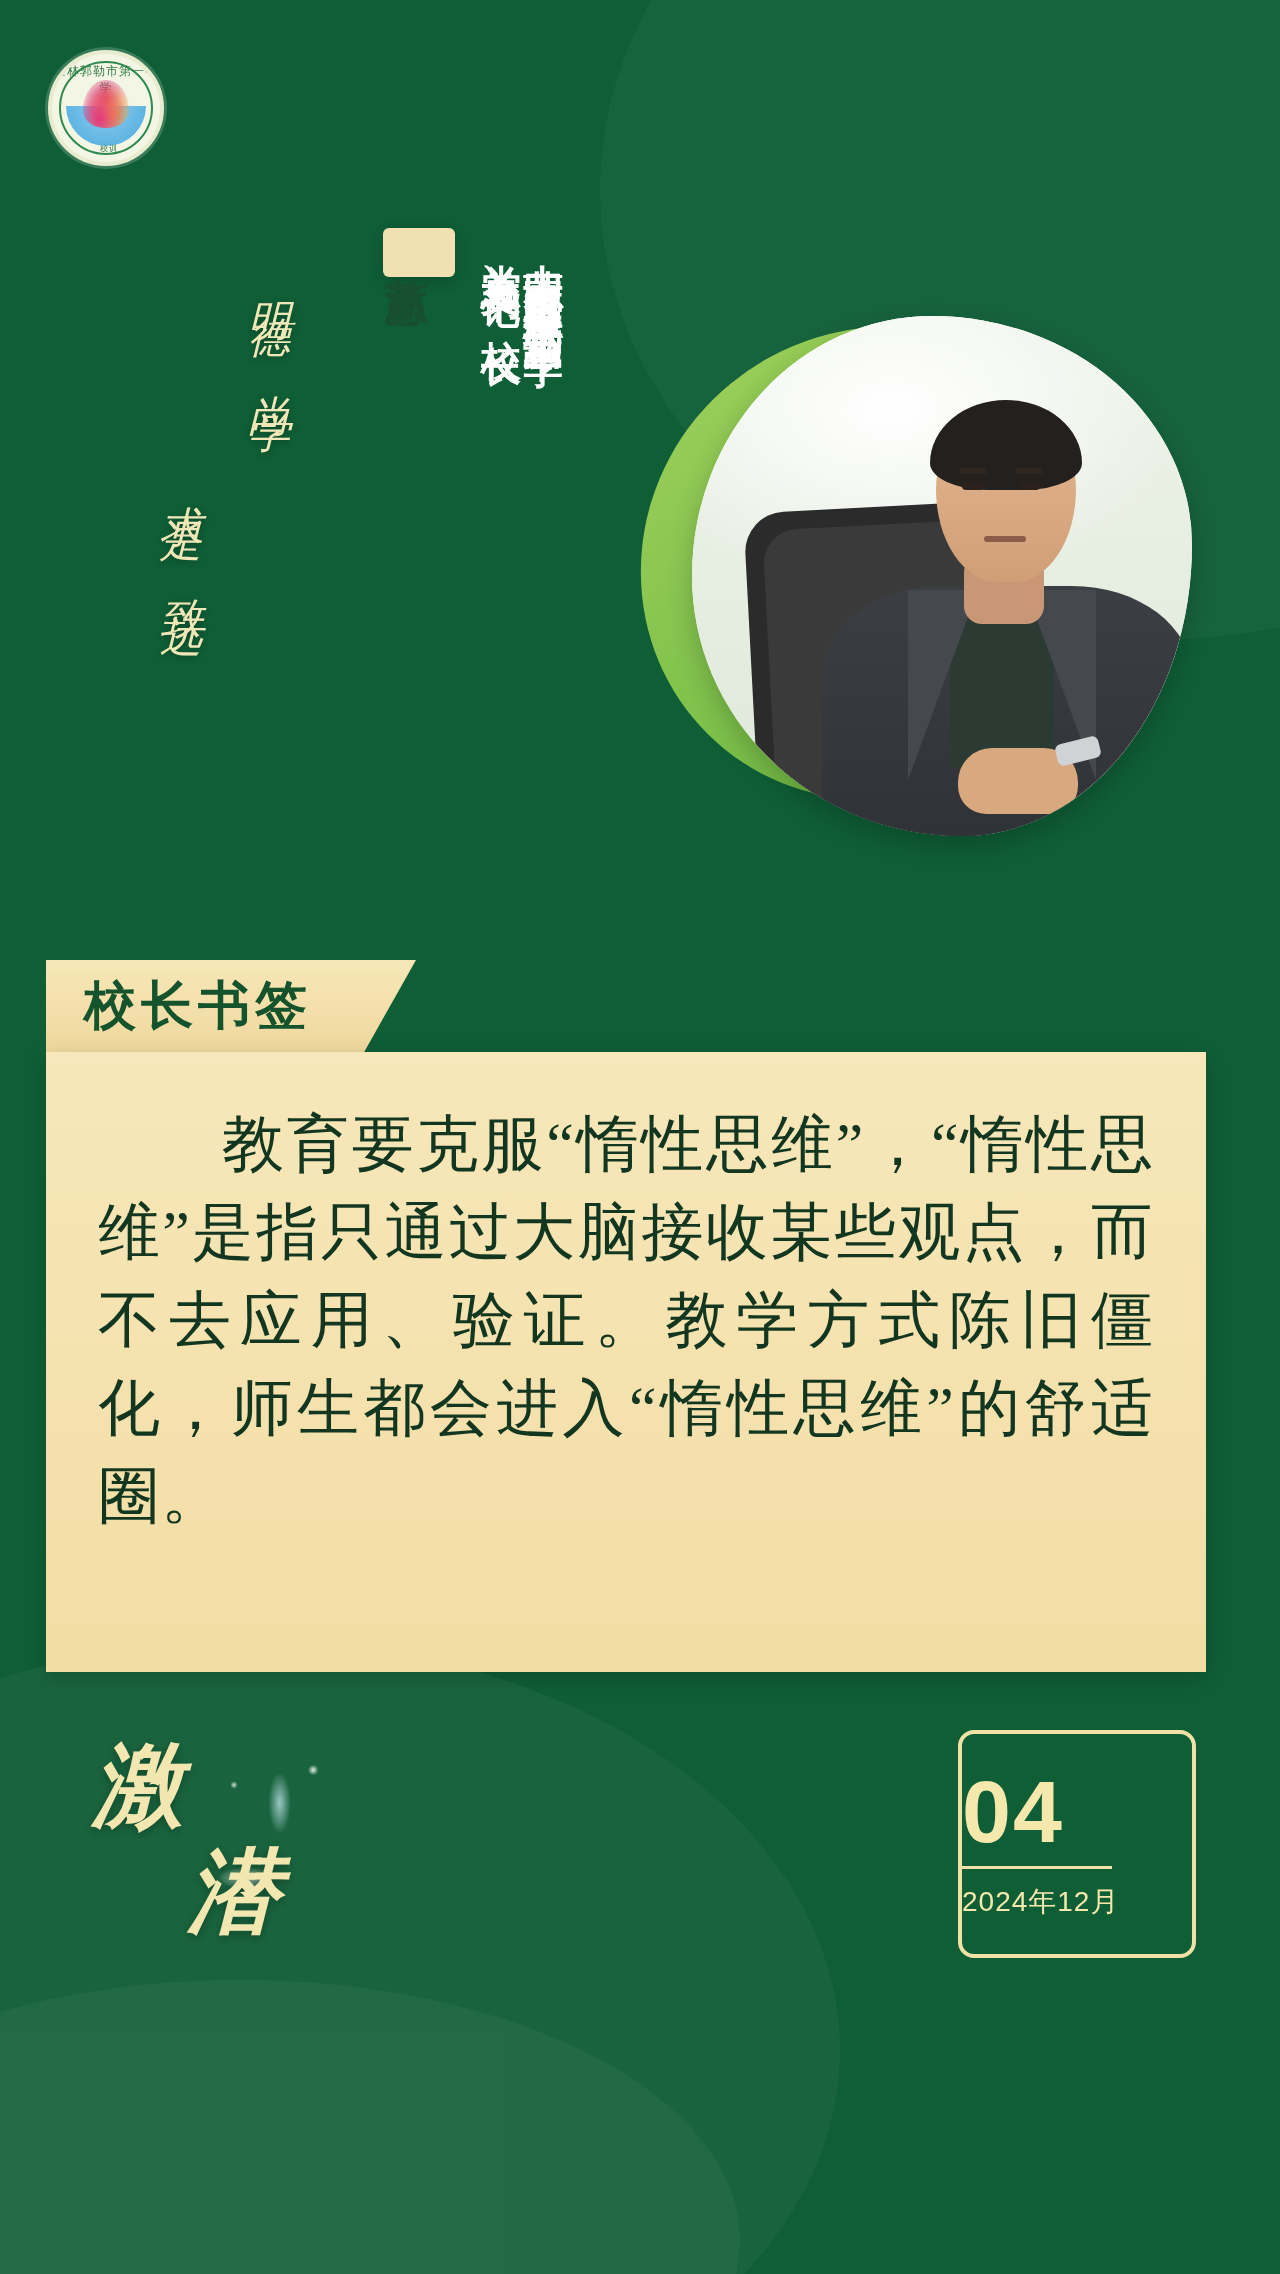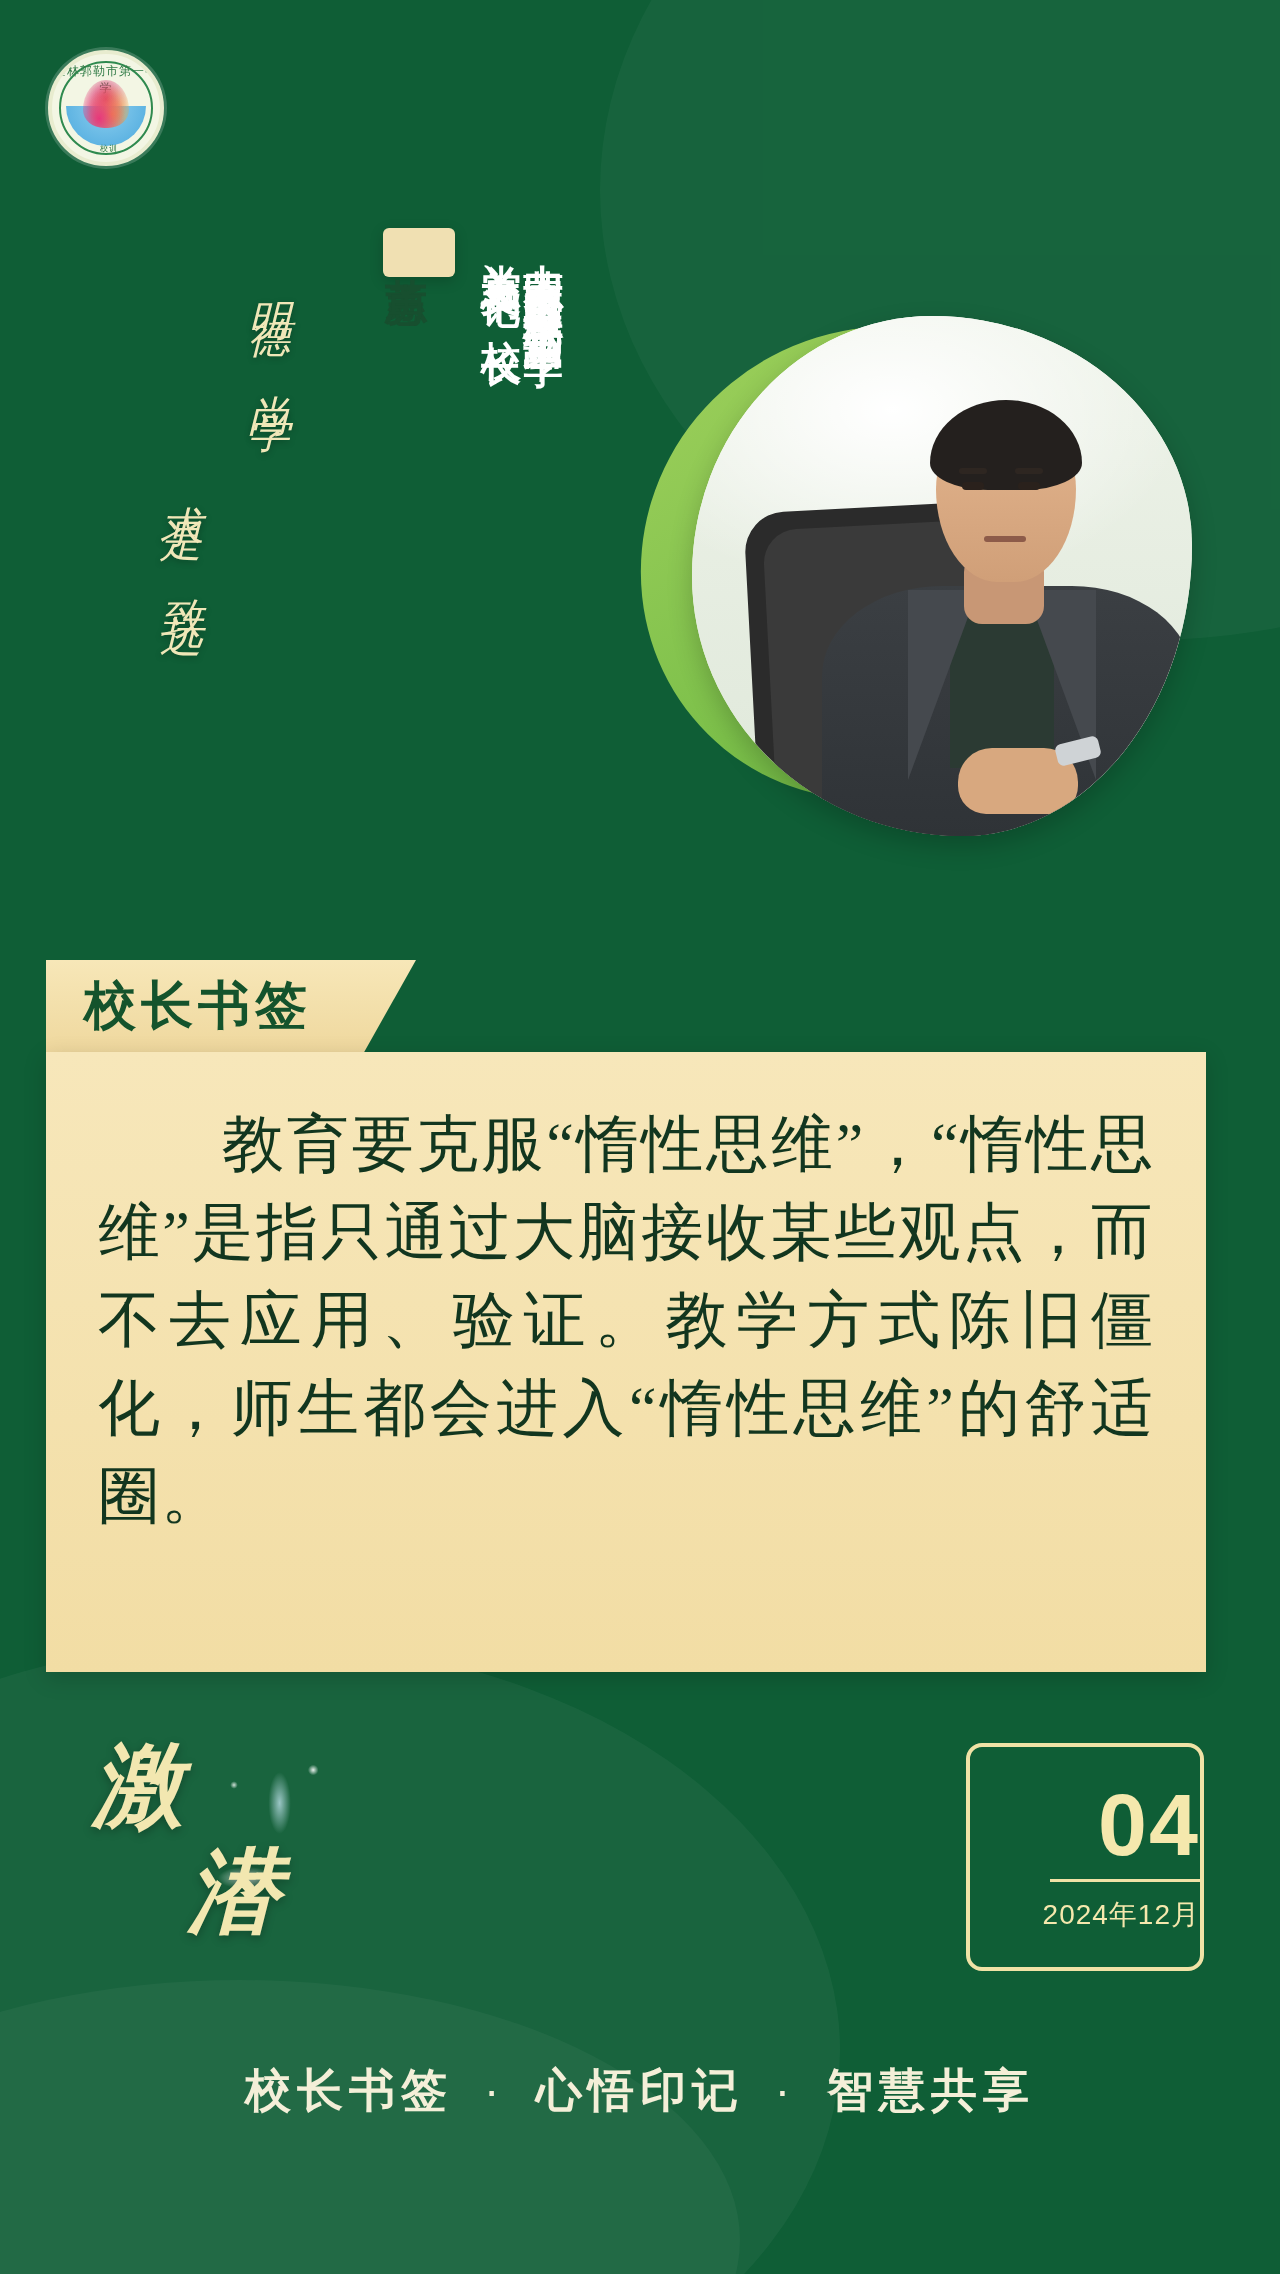--- a/index.html
+++ b/index.html
@@ -441,31 +441,30 @@
     width: 120px;
     height: 150px;
     background:
       radial-gradient(ellipse 40px 16px at 30% 88%, rgba(255,255,255,0.75) 0%, rgba(255,255,255,0) 70%),
       radial-gradient(ellipse 16px 44px at 58% 38%, rgba(210,240,255,0.7) 0%, rgba(255,255,255,0) 70%),
       radial-gradient(circle 7px at 86% 16%, rgba(255,255,255,0.9) 0%, rgba(255,255,255,0) 75%),
       radial-gradient(circle 5px at 20% 26%, rgba(255,255,255,0.8) 0%, rgba(255,255,255,0) 75%);
   }
   .date-box {
     position: absolute;
-    right: 76px;
+    right: 84px;
     top: 1730px;
     width: 230px;
     height: 220px;
     border: 4px solid #f0e2a6;
     border-radius: 16px;
     display: flex;
     flex-direction: column;
-    align-items: flex-end;
+    align-items: flex-start;
     justify-content: center;
-    margin-top: 13px;
   }
   .date-box .dd {
     font-size: 88px;
     font-weight: 700;
     color: #f5e8ad;
     line-height: 1;
     margin-bottom: 10px;
     letter-spacing: 2px;
   }
   .date-box .sep {
@@ -577,21 +576,14 @@
     <div class="water"></div>
     <div class="qian">潜</div>
   </div>
 
   <div class="date-box">
     <div class="dd">04</div>
     <div class="sep"></div>
     <div class="ym">2024年12月</div>
   </div>
 
-  <div class="footer-main">
-    <span>校长书签</span>
-    <span class="dot">·</span>
-    <span>心悟印记</span>
-    <span class="dot">·</span>
-    <span>智慧共享</span>
-  </div>
 
 </div>
 
 </body></html>

